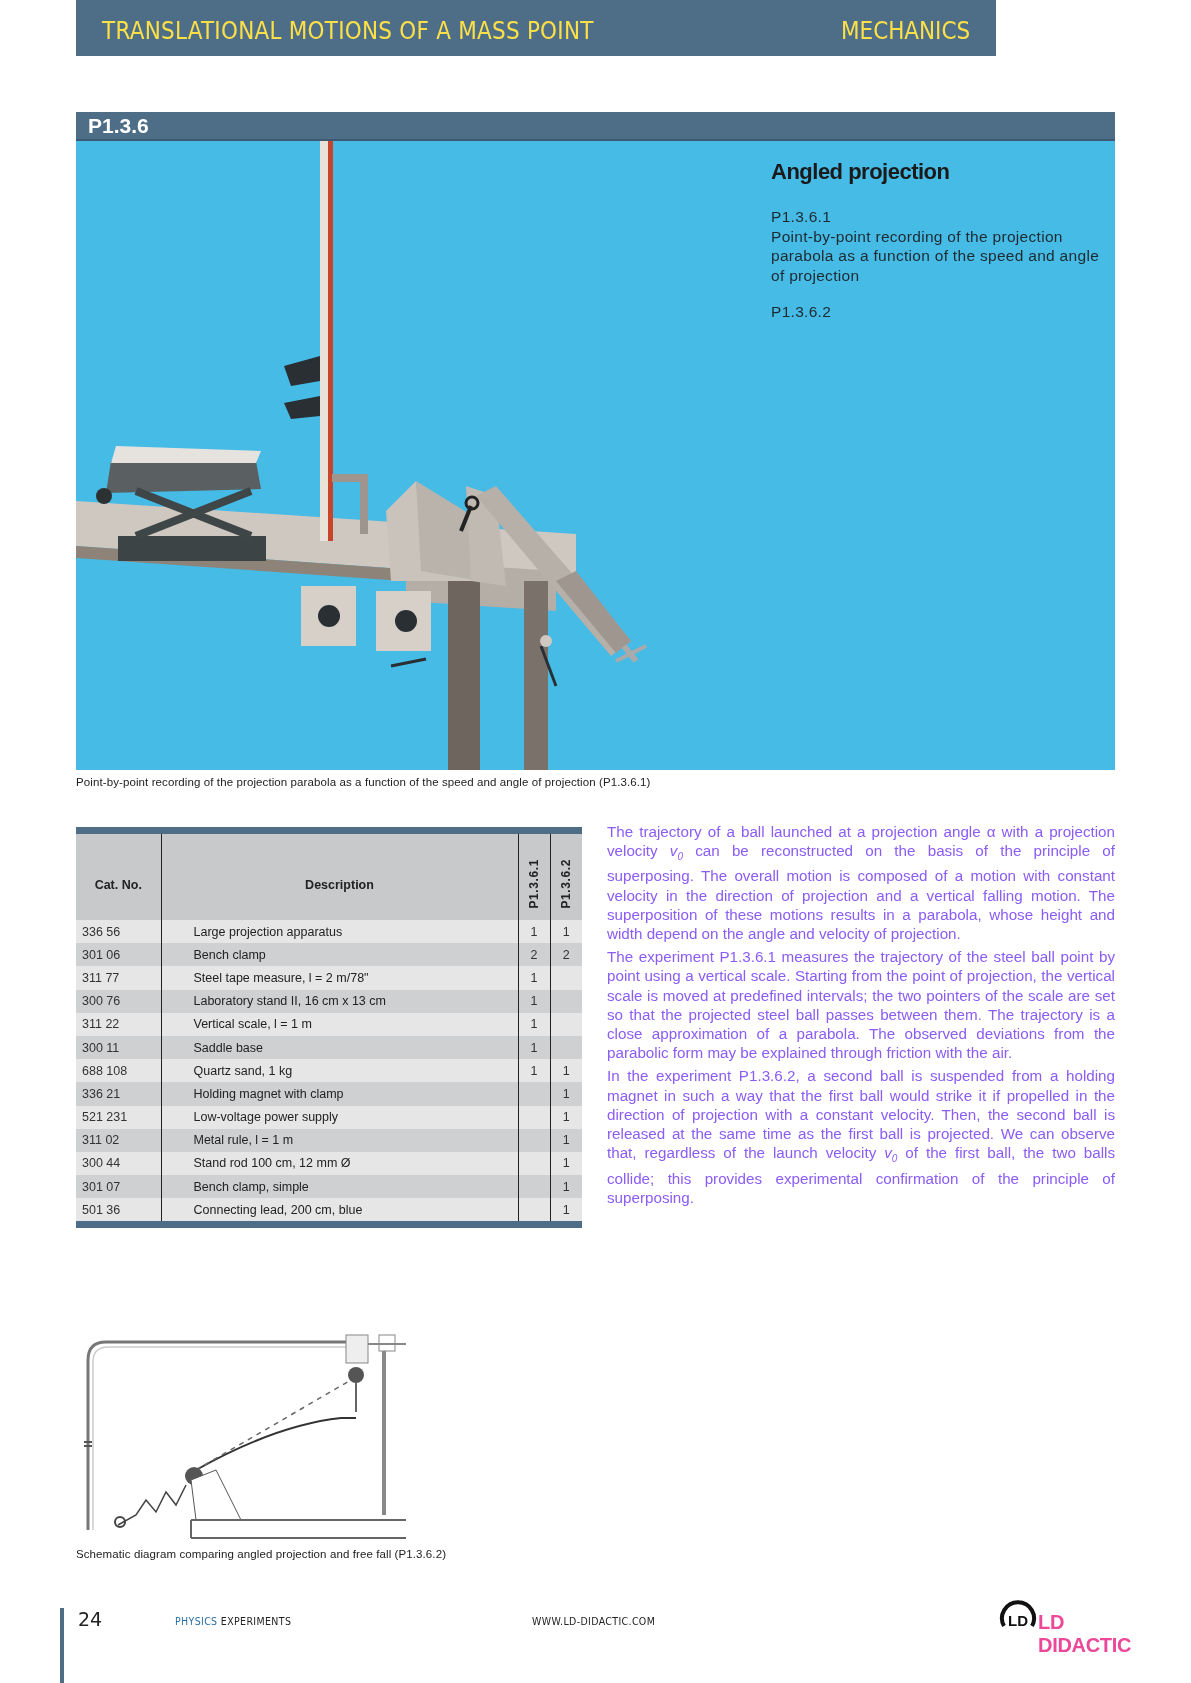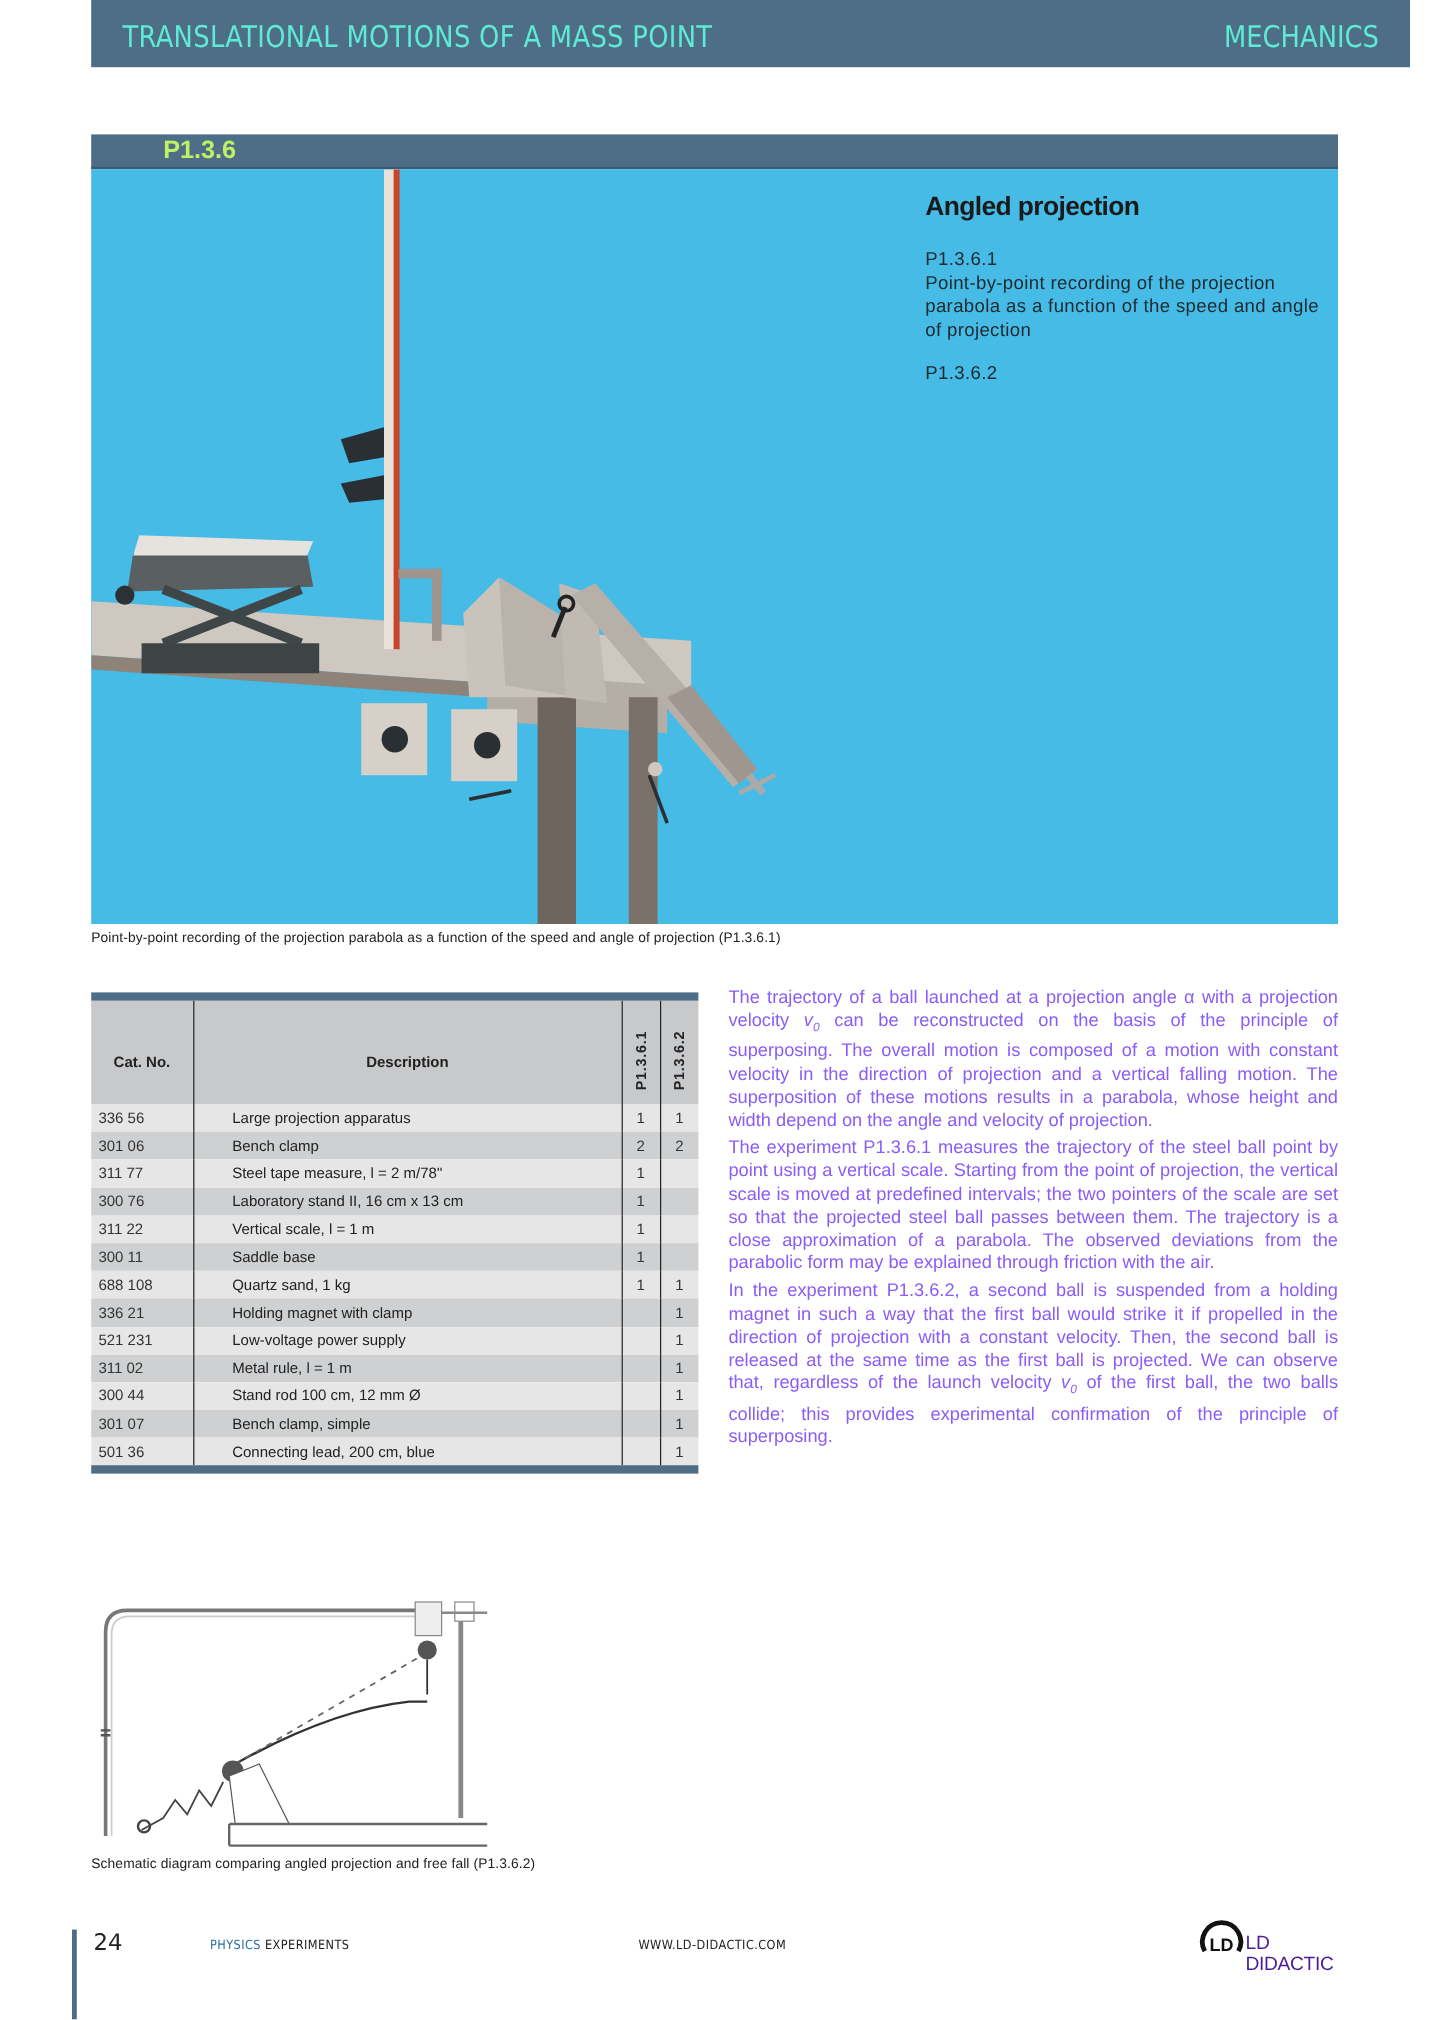--- a/index.html
+++ b/index.html
@@ -1,24 +1,24 @@
 <!DOCTYPE html>
 <html><head>
 <meta charset="utf-8">
 <style>
   * { box-sizing: border-box; margin: 0; padding: 0; }
   html, body { width: 1191px; height: 1683px; background: #ffffff; overflow: hidden; }
   body { position: relative; font-family: "Liberation Sans", sans-serif; color: #222; }
 
-  .top-band { position: absolute; left: 76px; top: 0; width: 1099px; height: 56px; background: #4e6e88; color: #5eead4; }
+  .top-band { position: absolute; left: 76px; top: 0; width: 920px; height: 56px; background: #4e6e88; color: #fde047; }
   .top-band .title { position: absolute; left: 26px; top: 16px; font-family: "DejaVu Sans", sans-serif; font-size: 25px; letter-spacing: 0.3px; transform: scaleX(0.86); transform-origin: left; }
   .top-band .cat { position: absolute; right: 26px; top: 16px; font-family: "DejaVu Sans", sans-serif; font-size: 25px; transform: scaleX(0.86); transform-origin: right; }
 
   .sec-bar { position: absolute; left: 76px; top: 112px; width: 1039px; height: 29px; background: #4e6e88; border-bottom: 2px solid #3d5a72; }
-  .sec-bar .code { position: absolute; left: 12px; top: 2px; color: #bef264; font-weight: bold; font-size: 21px; margin-left: 48px; }
+  .sec-bar .code { position: absolute; left: 12px; top: 2px; color: #ffffff; font-weight: bold; font-size: 21px; }
 
   .photo { position: absolute; left: 76px; top: 141px; width: 1039px; height: 629px; background: #45bbe6; overflow: hidden; padding-left: 40px; }
   .photo svg { position: absolute; left: 0; top: 0; }
   .info { position: absolute; left: 695px; top: 18px; width: 330px; }
   .info h2 { font-size: 22px; font-weight: bold; color: #1a1a1a; letter-spacing: -0.5px; margin-bottom: 22px; }
   .info .exp { font-size: 15.5px; line-height: 19.5px; color: #1e2a30; margin-bottom: 17px; letter-spacing: 0.3px; }
 
   .caption { position: absolute; font-size: 11.5px; color: #222; letter-spacing: 0.1px; }
 
   .table-wrap { position: absolute; left: 76px; top: 827px; width: 506px; }
@@ -43,21 +43,21 @@
   .body-text i sub { font-size: 10px; }
 
   .schematic { position: absolute; left: 76px; top: 1330px; width: 350px; height: 210px; }
 
   .footer-bar { position: absolute; left: 60px; top: 1608px; width: 4px; height: 75px; background: #4e6e88; }
   .page-num { position: absolute; left: 78px; top: 1608px; font-family: "DejaVu Sans", sans-serif; font-size: 19px; color: #222; }
   .footer-pe { position: absolute; left: 175px; top: 1615px; font-family: "DejaVu Sans", sans-serif; font-size: 10.5px; letter-spacing: 0.4px; transform: scaleX(0.9); transform-origin: left; }
   .footer-pe .phys { color: #2a6fa6; }
   .footer-url { position: absolute; left: 532px; top: 1615px; font-family: "DejaVu Sans", sans-serif; font-size: 10.5px; letter-spacing: 0.4px; color: #222; transform: scaleX(0.9); transform-origin: left; }
   .logo { position: absolute; left: 998px; top: 1592px; width: 118px; height: 40px; }
-  .logo .txt { position: absolute; left: 40px; top: 19px; font-weight: normal; font-size: 16px; color: #4c1d95; letter-spacing: -0.3px; }
+  .logo .txt { position: absolute; left: 40px; top: 19px; font-weight: bold; font-size: 20px; color: #ec4899; letter-spacing: -0.3px; }
 </style>
 </head>
 <body>
 
 <div class="top-band">
   <span class="title">TRANSLATIONAL MOTIONS OF A MASS POINT</span>
   <span class="cat">MECHANICS</span>
 </div>
 
 <div class="sec-bar">

